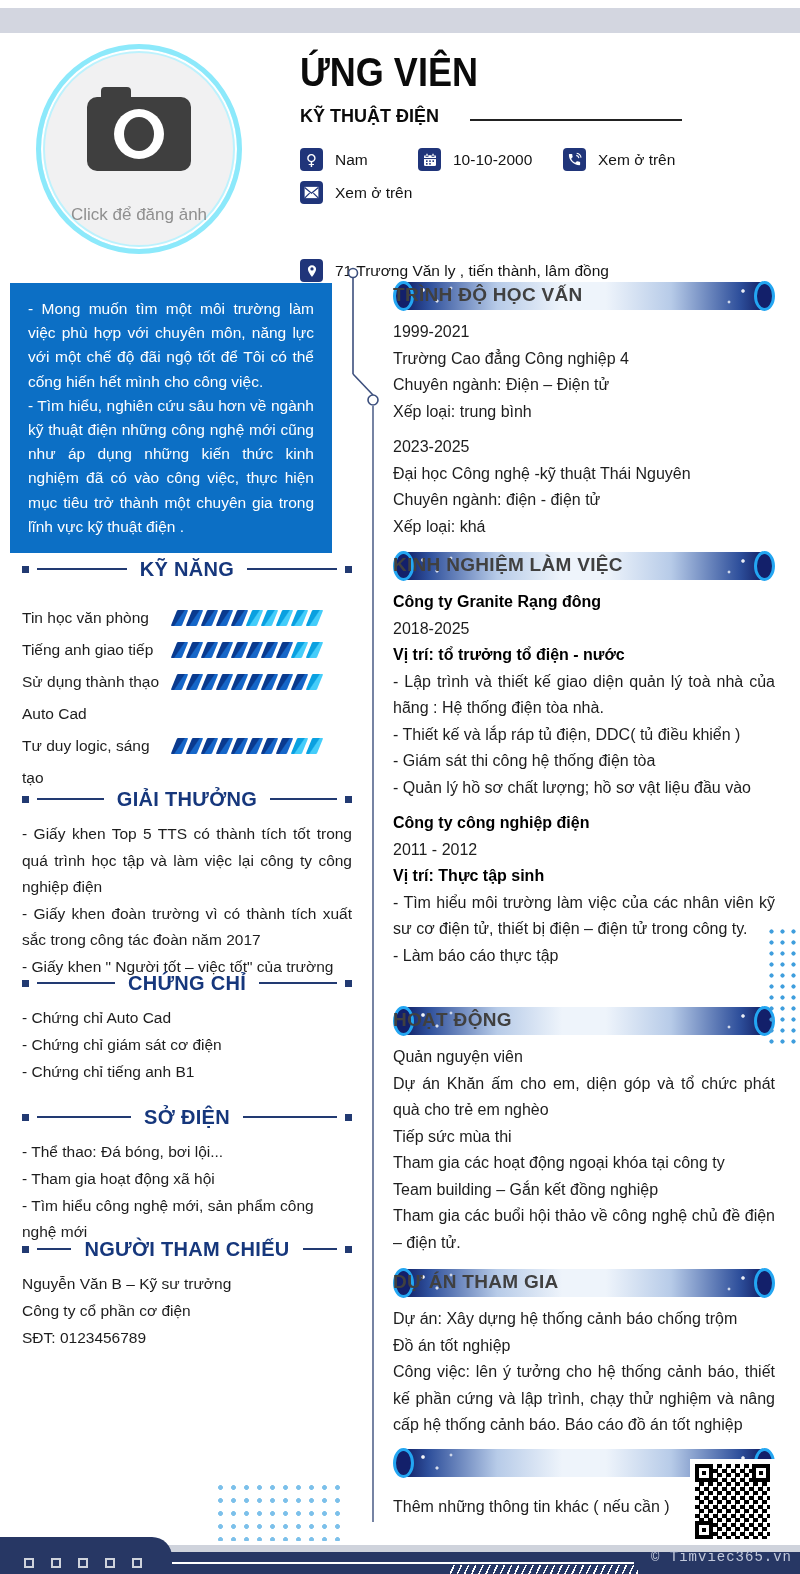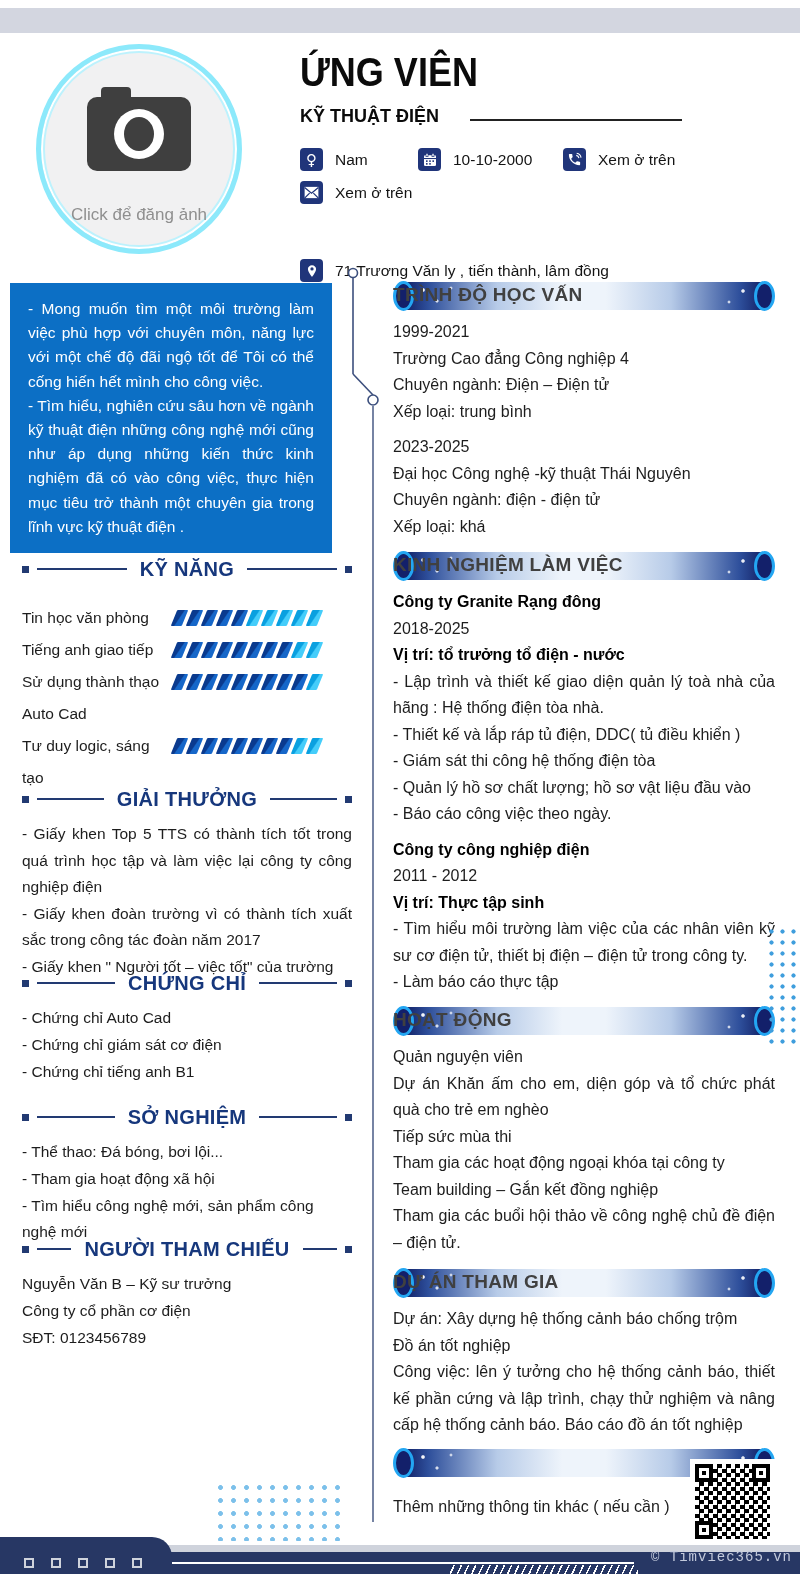--- a/index.html
+++ b/index.html
@@ -274,21 +274,21 @@
       <p>- Chứng chỉ Auto Cad</p>
       <p>- Chứng chỉ giám sát cơ điện</p>
       <p>- Chứng chỉ tiếng anh B1</p>
     </div>
   </div>
 
   <div class="lsec" style="top:1104px;">
     <div class="lhead">
       <span class="sq"></span>
         <span class="ln"></span>
-      <span class="tx">SỞ NGHIỆM</span>
+      <span class="tx">SỞ ĐIỆN</span>
       <span class="ln"></span>
         <span class="sq"></span>
     </div>
     <div class="llist">
       <p>- Thể thao: Đá bóng, bơi lội...</p>
       <p>- Tham gia hoạt động xã hội</p>
       <p>- Tìm hiểu công nghệ mới, sản phẩm công nghệ mới</p>
     </div>
   </div>
 
@@ -335,21 +335,20 @@
       <span class="btx">KINH NGHIỆM LÀM VIỆC</span>
     </div>
     <div class="rtext">
       <p class="bold">Công ty Granite Rạng đông</p>
       <p>2018-2025</p>
       <p class="bold">Vị trí: tổ trưởng tổ điện - nước</p>
       <p>- Lập trình và thiết kế giao diện quản lý toà nhà của hãng : Hệ thống điện tòa nhà.</p>
       <p>- Thiết kế và lắp ráp tủ điện, DDC( tủ điều khiển )</p>
       <p>- Giám sát thi công hệ thống điện tòa</p>
       <p>- Quản lý hồ sơ chất lượng; hồ sơ vật liệu đầu vào</p>
-      <p>- Báo cáo công việc theo ngày.</p>
       <div class="gap"></div>
       <p class="bold">Công ty  công nghiệp điện</p>
       <p>2011 - 2012</p>
       <p class="bold">Vị trí: Thực tập sinh</p>
       <p>- Tìm hiểu môi trường làm việc của các nhân viên kỹ sư cơ điện tử, thiết bị điện – điện tử trong công ty.</p>
       <p>- Làm báo cáo thực tập</p>
     </div>
   </div>
 
   <div class="rsec" style="top:1006px;">

